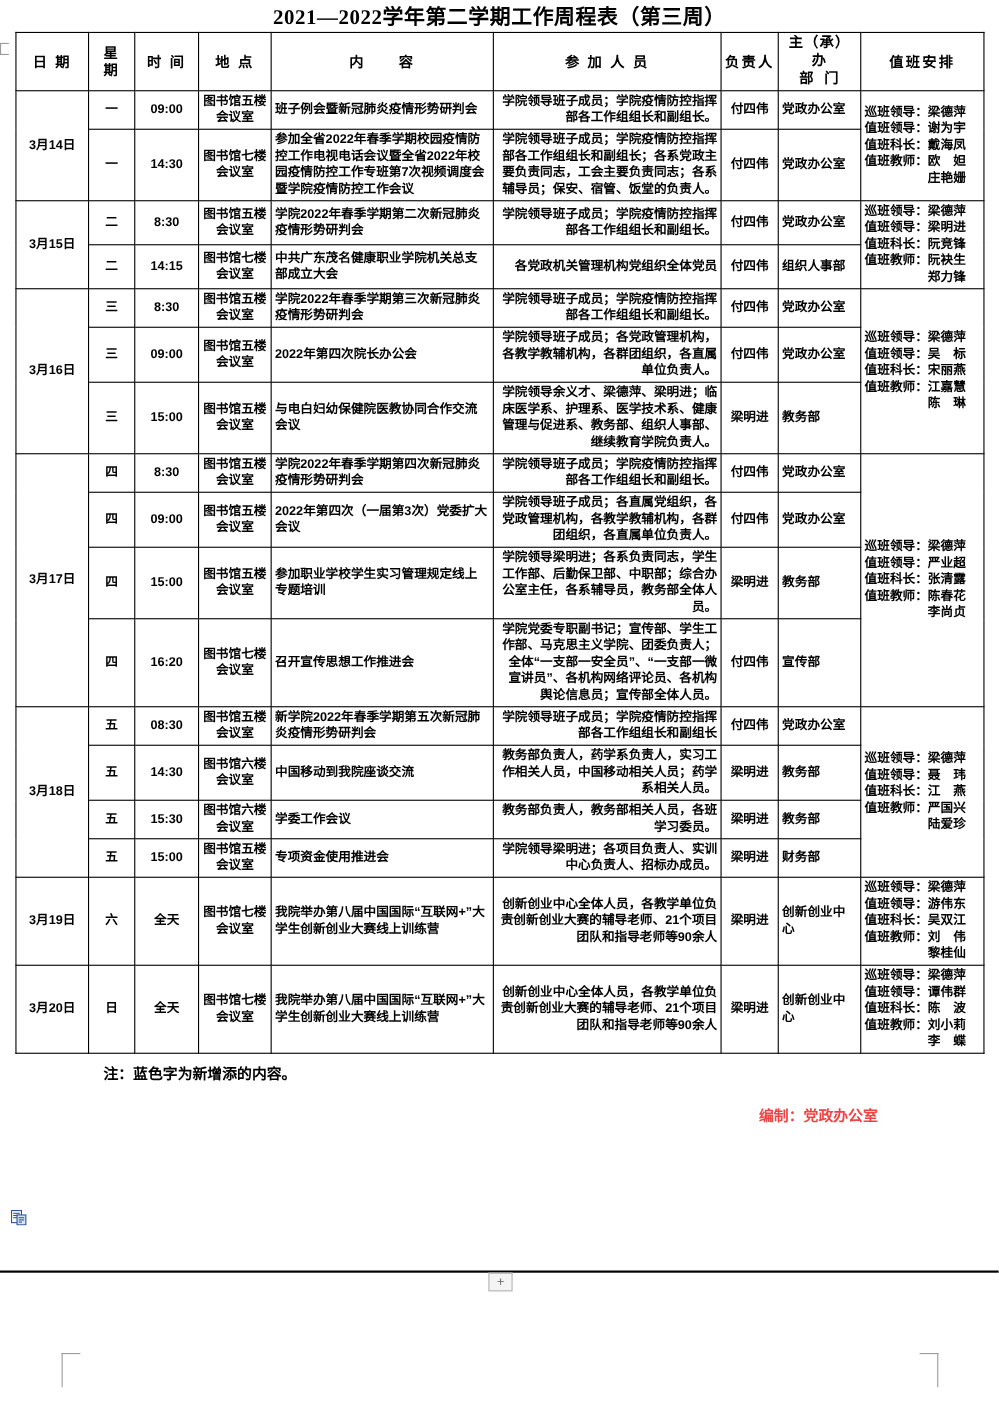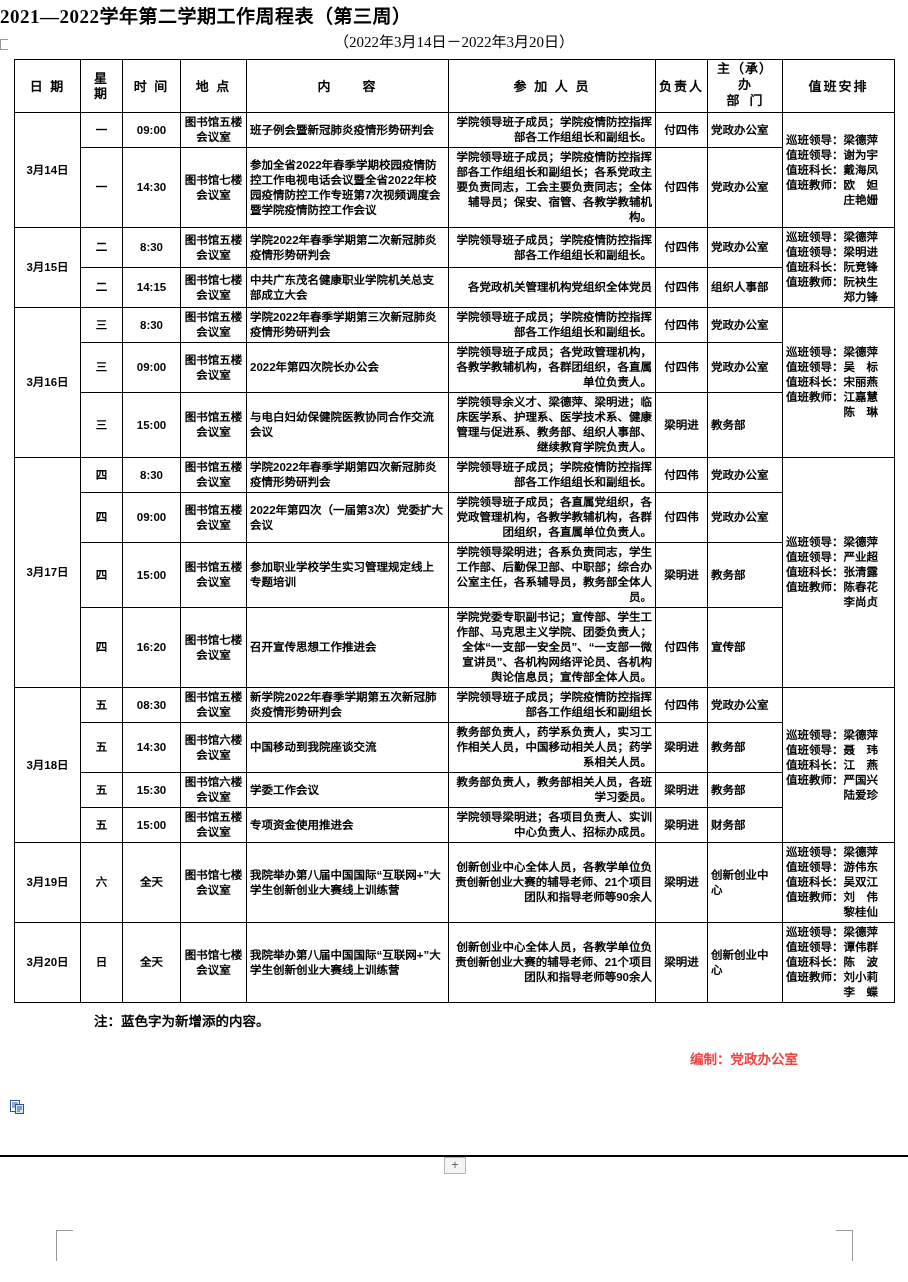--- a/index.html
+++ b/index.html
@@ -17,20 +17,21 @@
 
   .page {
     position: relative;
     width: 908px;
     height: 1282px;
     background: #ffffff;
   }
 
   
   .title-main {
+    text-align: center;
     font-size: 19px;
     font-weight: 700;
     letter-spacing: 0.5px;
     margin: 5px 0 0 0;
     padding: 0;
     color: #000;
     line-height: 24px;
   }
   .title-sub {
     text-align: center;
@@ -170,21 +171,20 @@
            border-width: 1px 1px 0 0; }
 </style>
 </head>
 <body>
 
 <div class="page">
 
   <div class="topbar-tick"></div>
 
   <h1 class="title-main">2021—2022学年第二学期工作周程表（第三周）</h1>
-  <div class="title-sub">（2022年3月14日－2022年3月20日）</div>
 
   <div class="sched-wrap">
     <table class="sched">
       <colgroup>
         <col class="c-date">
           <col class="c-week">
           <col class="c-time">
         <col class="c-place">
           <col class="c-cont">
           <col class="c-part">
@@ -220,21 +220,21 @@
 值班领导：谢为宇
 值班科长：戴海凤
 值班教师：欧　妲
 　　　　　庄艳姗</td>
           </tr>
           <tr>
             <td class="week blk">一</td>
             <td class="time blk">14:30</td>
             <td class="place blk">图书馆七楼会议室</td>
             <td class="cont blk">参加全省2022年春季学期校园疫情防控工作电视电话会议暨全省2022年校园疫情防控工作专班第7次视频调度会暨学院疫情防控工作会议</td>
-            <td class="part blk">学院领导班子成员；学院疫情防控指挥部各工作组组长和副组长；各系党政主要负责同志，工会主要负责同志；全体辅导员；保安、宿管、各教学教辅机构。</td>
+            <td class="part blk">学院领导班子成员；学院疫情防控指挥部各工作组组长和副组长；各系党政主要负责同志，工会主要负责同志；各系辅导员；保安、宿管、饭堂的负责人。</td>
             <td class="resp blk">付四伟</td>
             <td class="dept blk">党政办公室</td>
           </tr>
           <tr class="grp-top">
             <td class="date" rowspan="2">3月15日</td>
             <td class="week blk">二</td>
             <td class="time blk">8:30</td>
             <td class="place blk">图书馆五楼会议室</td>
             <td class="cont blk">学院2022年春季学期第二次新冠肺炎疫情形势研判会</td>
             <td class="part blk">学院领导班子成员；学院疫情防控指挥部各工作组组长和副组长。</td>

